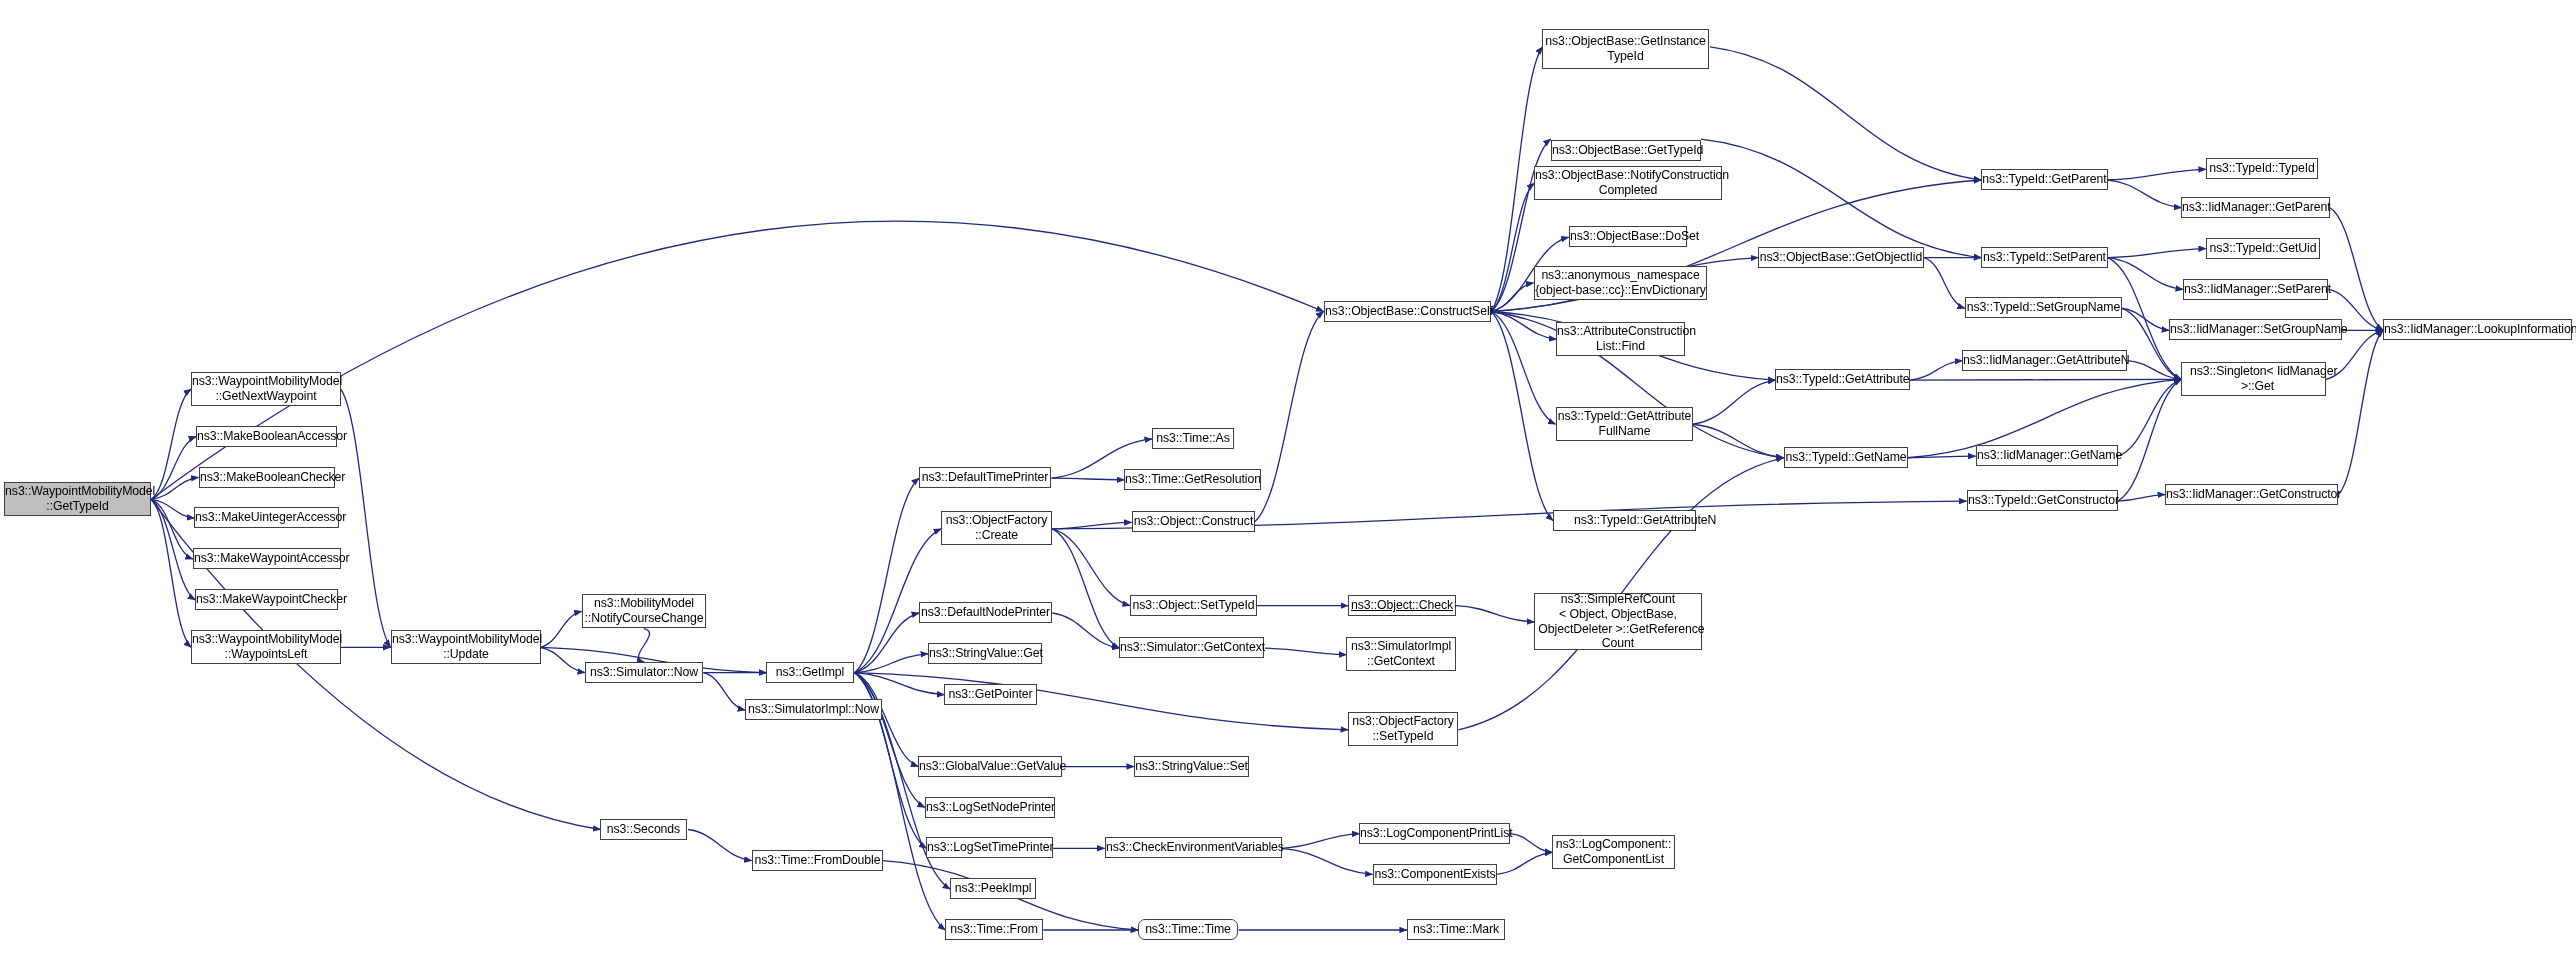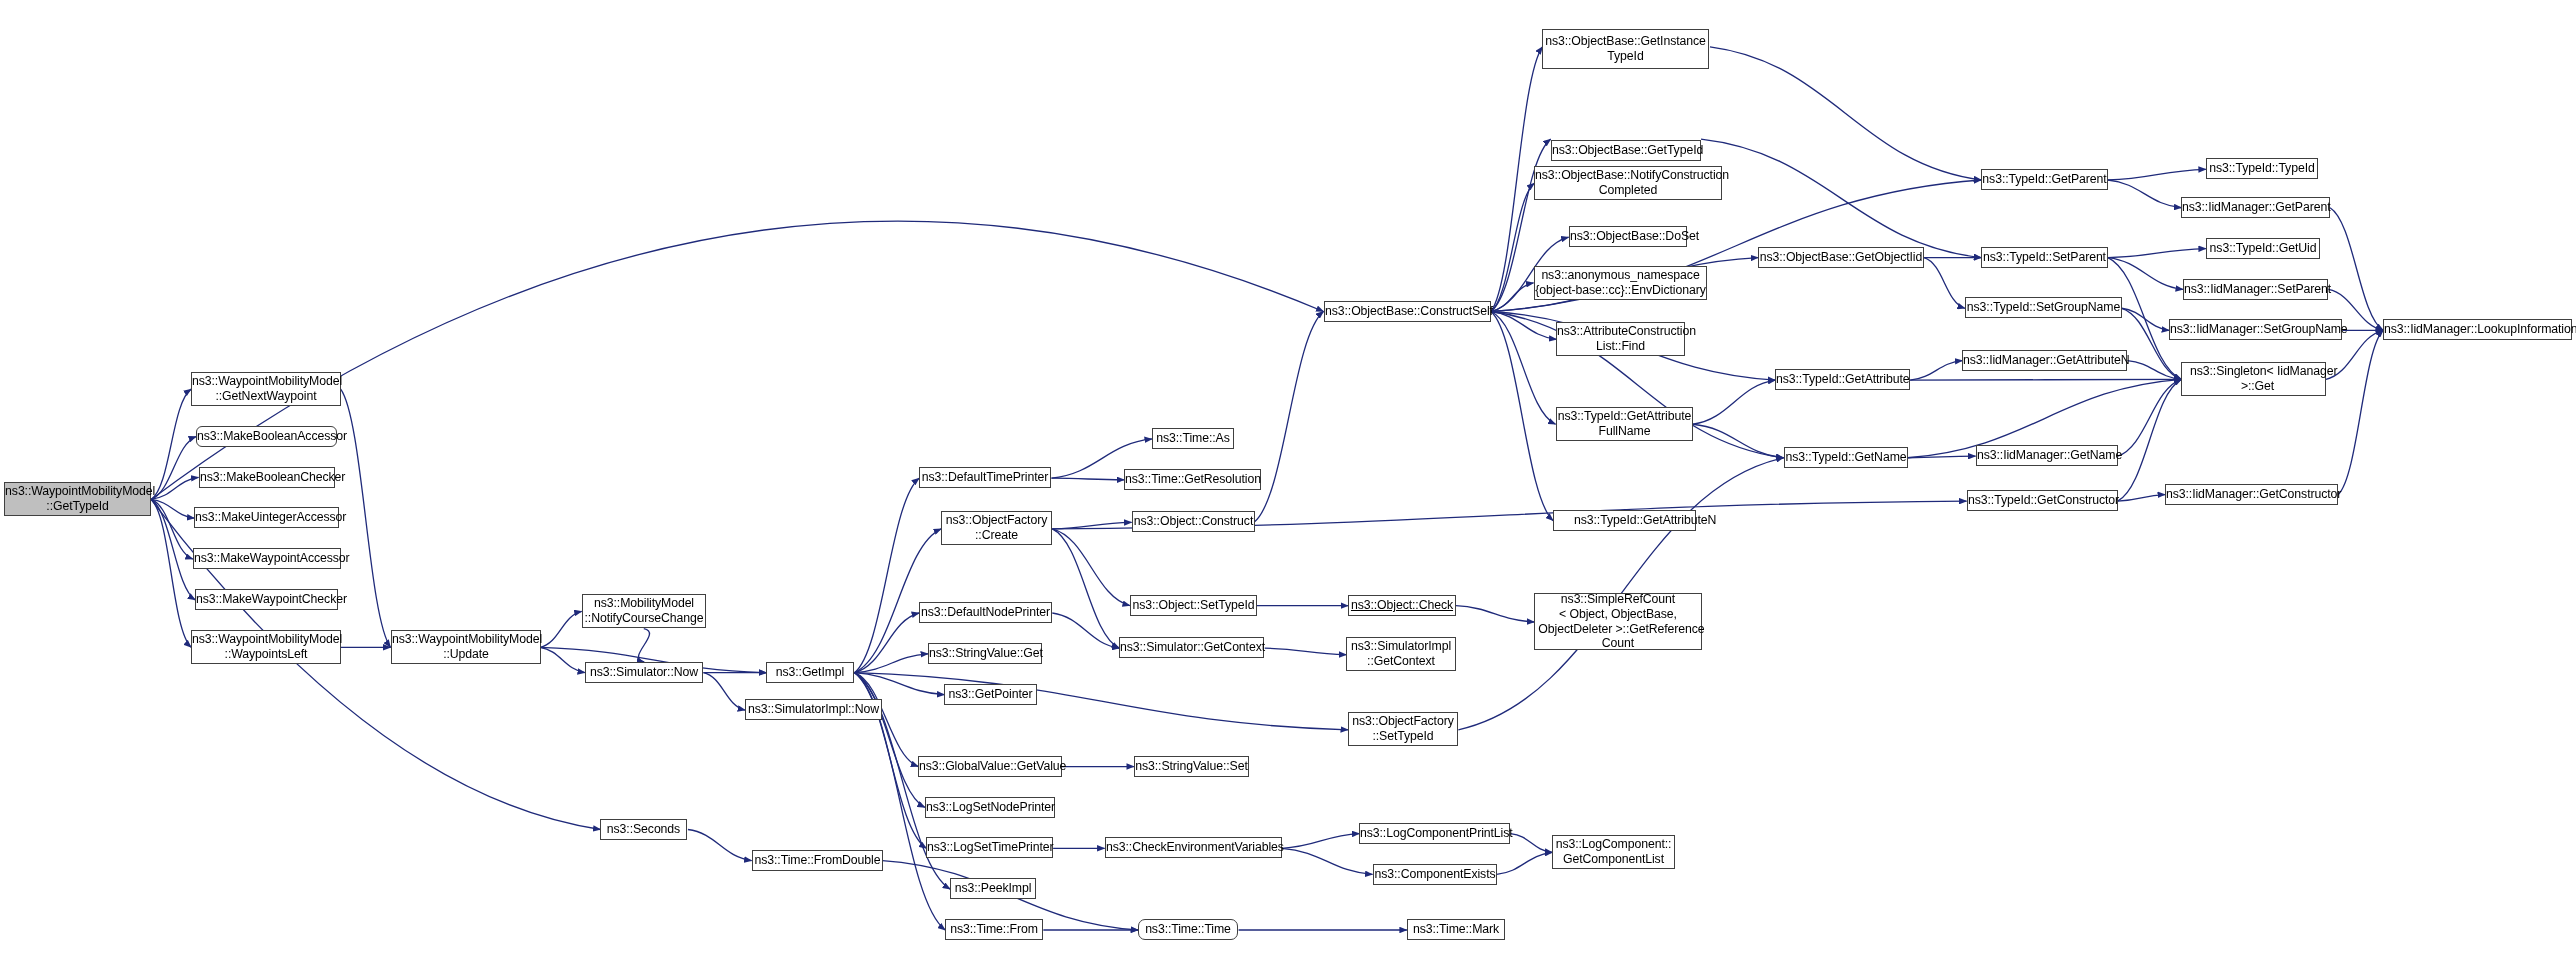--- a/index.html
+++ b/index.html
@@ -143,21 +143,21 @@
         <path d="M2867,404 C2891,404 2893,404 2917,404" marker-end="url(#ah)"></path>
         <path d="M2847,464 C2878.5,456.8 2885.5,411.2 2917,404" marker-end="url(#ah)"></path>
         <path d="M2862,605 C2886.75,580.88 2892.25,428.12 2917,404" marker-end="url(#ah)"></path>
       </g>
   </svg>
   <div id="node-layer">
       <div class="node root" style="left: 4.1px; top: 482px; width: 147px; height: 34px;"><span>ns3::WaypointMobilityModel
 ::GetTypeId</span></div>
       <div class="node" style="left: 191px; top: 372px; width: 150px; height: 34px;"><span>ns3::WaypointMobilityModel
 ::GetNextWaypoint</span></div>
-      <div class="node" style="left: 196px; top: 426px; width: 141px; height: 21px; border-radius: 6px;"><span>ns3::MakeBooleanAccessor</span></div>
+      <div class="node" style="left: 196px; top: 426px; width: 141px; height: 21px;"><span>ns3::MakeBooleanAccessor</span></div>
       <div class="node" style="left: 199px; top: 467px; width: 136px; height: 21px;"><span>ns3::MakeBooleanChecker</span></div>
       <div class="node" style="left: 194px; top: 507px; width: 145px; height: 21px;"><span>ns3::MakeUintegerAccessor</span></div>
       <div class="node" style="left: 193px; top: 548px; width: 148px; height: 21px;"><span>ns3::MakeWaypointAccessor</span></div>
       <div class="node" style="left: 195px; top: 589px; width: 143px; height: 21px;"><span>ns3::MakeWaypointChecker</span></div>
       <div class="node" style="left: 191px; top: 630px; width: 150px; height: 34px;"><span>ns3::WaypointMobilityModel
 ::WaypointsLeft</span></div>
       <div class="node" style="left: 391px; top: 630px; width: 150px; height: 34px;"><span>ns3::WaypointMobilityModel
 ::Update</span></div>
       <div class="node" style="left: 582px; top: 594px; width: 124px; height: 34px;"><span>ns3::MobilityModel
 ::NotifyCourseChange</span></div>

